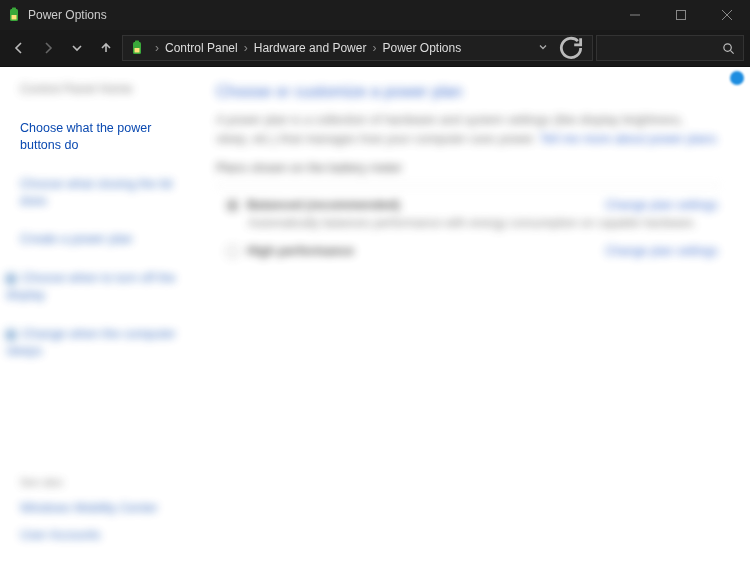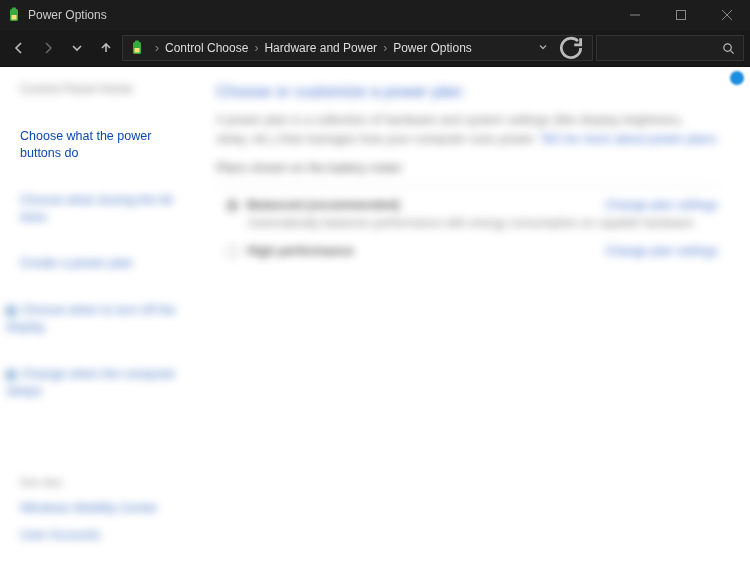--- a/index.html
+++ b/index.html
@@ -23,21 +23,21 @@
   .chev { margin: 0 6px; color:#888; }
   .addr-tail { margin-left:auto; display:flex; align-items:center; gap:8px; }
   .addr-tail .smchev { color:#aaa; }
   .refresh-btn { width:30px; height:26px; display:flex; align-items:center; justify-content:center; color:#bbb; }
   .searchbox { width: 148px; height:26px; background:#1f1f1f; border:1px solid #333; display:flex; align-items:center; justify-content:flex-end; padding:0 8px; }
   .searchbox svg { width:13px; height:13px; color:#bbb; }
 
   
   .content { display:flex; height: calc(566px - 67px); background:#fff; }
   .sidebar { width: 202px; padding: 14px 12px 10px 20px; font-size: 12.5px; color:#0a49b0; position:relative; }
-  .sidebar .item { margin-bottom: 30px; line-height:1.35; cursor:pointer; }
+  .sidebar .item { margin-bottom: 22px; line-height:1.35; cursor:pointer; }
   .sidebar .item.blur { filter: blur(4px); opacity:0.75; }
   .sidebar .item.gray { color:#5b5b5b; }
   .sidebar .item.selected { color:#0a49b0; filter:none; opacity:1; }
   .sidebar .below { position:absolute; bottom:12px; left:20px; right:12px; }
   .sidebar .below .item { margin-bottom:10px; }
   .sidebar .bullet { display:inline-block; width:10px; height:10px; background:#2b6fb5; border-radius:50%; margin-right:6px; filter:blur(2px); vertical-align:middle; }
   .sidebar .indent { margin-left: -14px; }
 
   .main { flex:1; padding: 16px 30px 16px 14px; font-size:12.5px; color:#333; position:relative; }
   .main .blurblock { filter: blur(4px); opacity:0.8; }
@@ -111,21 +111,21 @@
 
   <div class="address">
     <span class="crumb-icon">
       <svg viewBox="0 0 16 16">
           <rect x="4" y="2" width="8" height="12" rx="1.5" fill="#3aa83a"></rect>
           <rect x="6" y="0.5" width="4" height="2" rx="0.7" fill="#3aa83a"></rect>
           <rect x="5.5" y="8" width="5" height="4.5" fill="#ffe27a"></rect>
         </svg>
     </span>
     <span class="chev">›</span>
-    <span>Control Choose</span>
+    <span>Control Panel</span>
     <span class="chev">›</span>
     <span>Hardware and Power</span>
     <span class="chev">›</span>
     <span>Power Options</span>
     <div class="addr-tail">
       <span class="smchev"><svg width="10" height="10" viewBox="0 0 10 10">
             <path d="M2 3.5 L5 6.5 L8 3.5" fill="none" stroke="currentColor" stroke-width="1.3"></path>
           </svg></span>
       <span class="refresh-btn">
           <svg viewBox="0 0 14 14">

